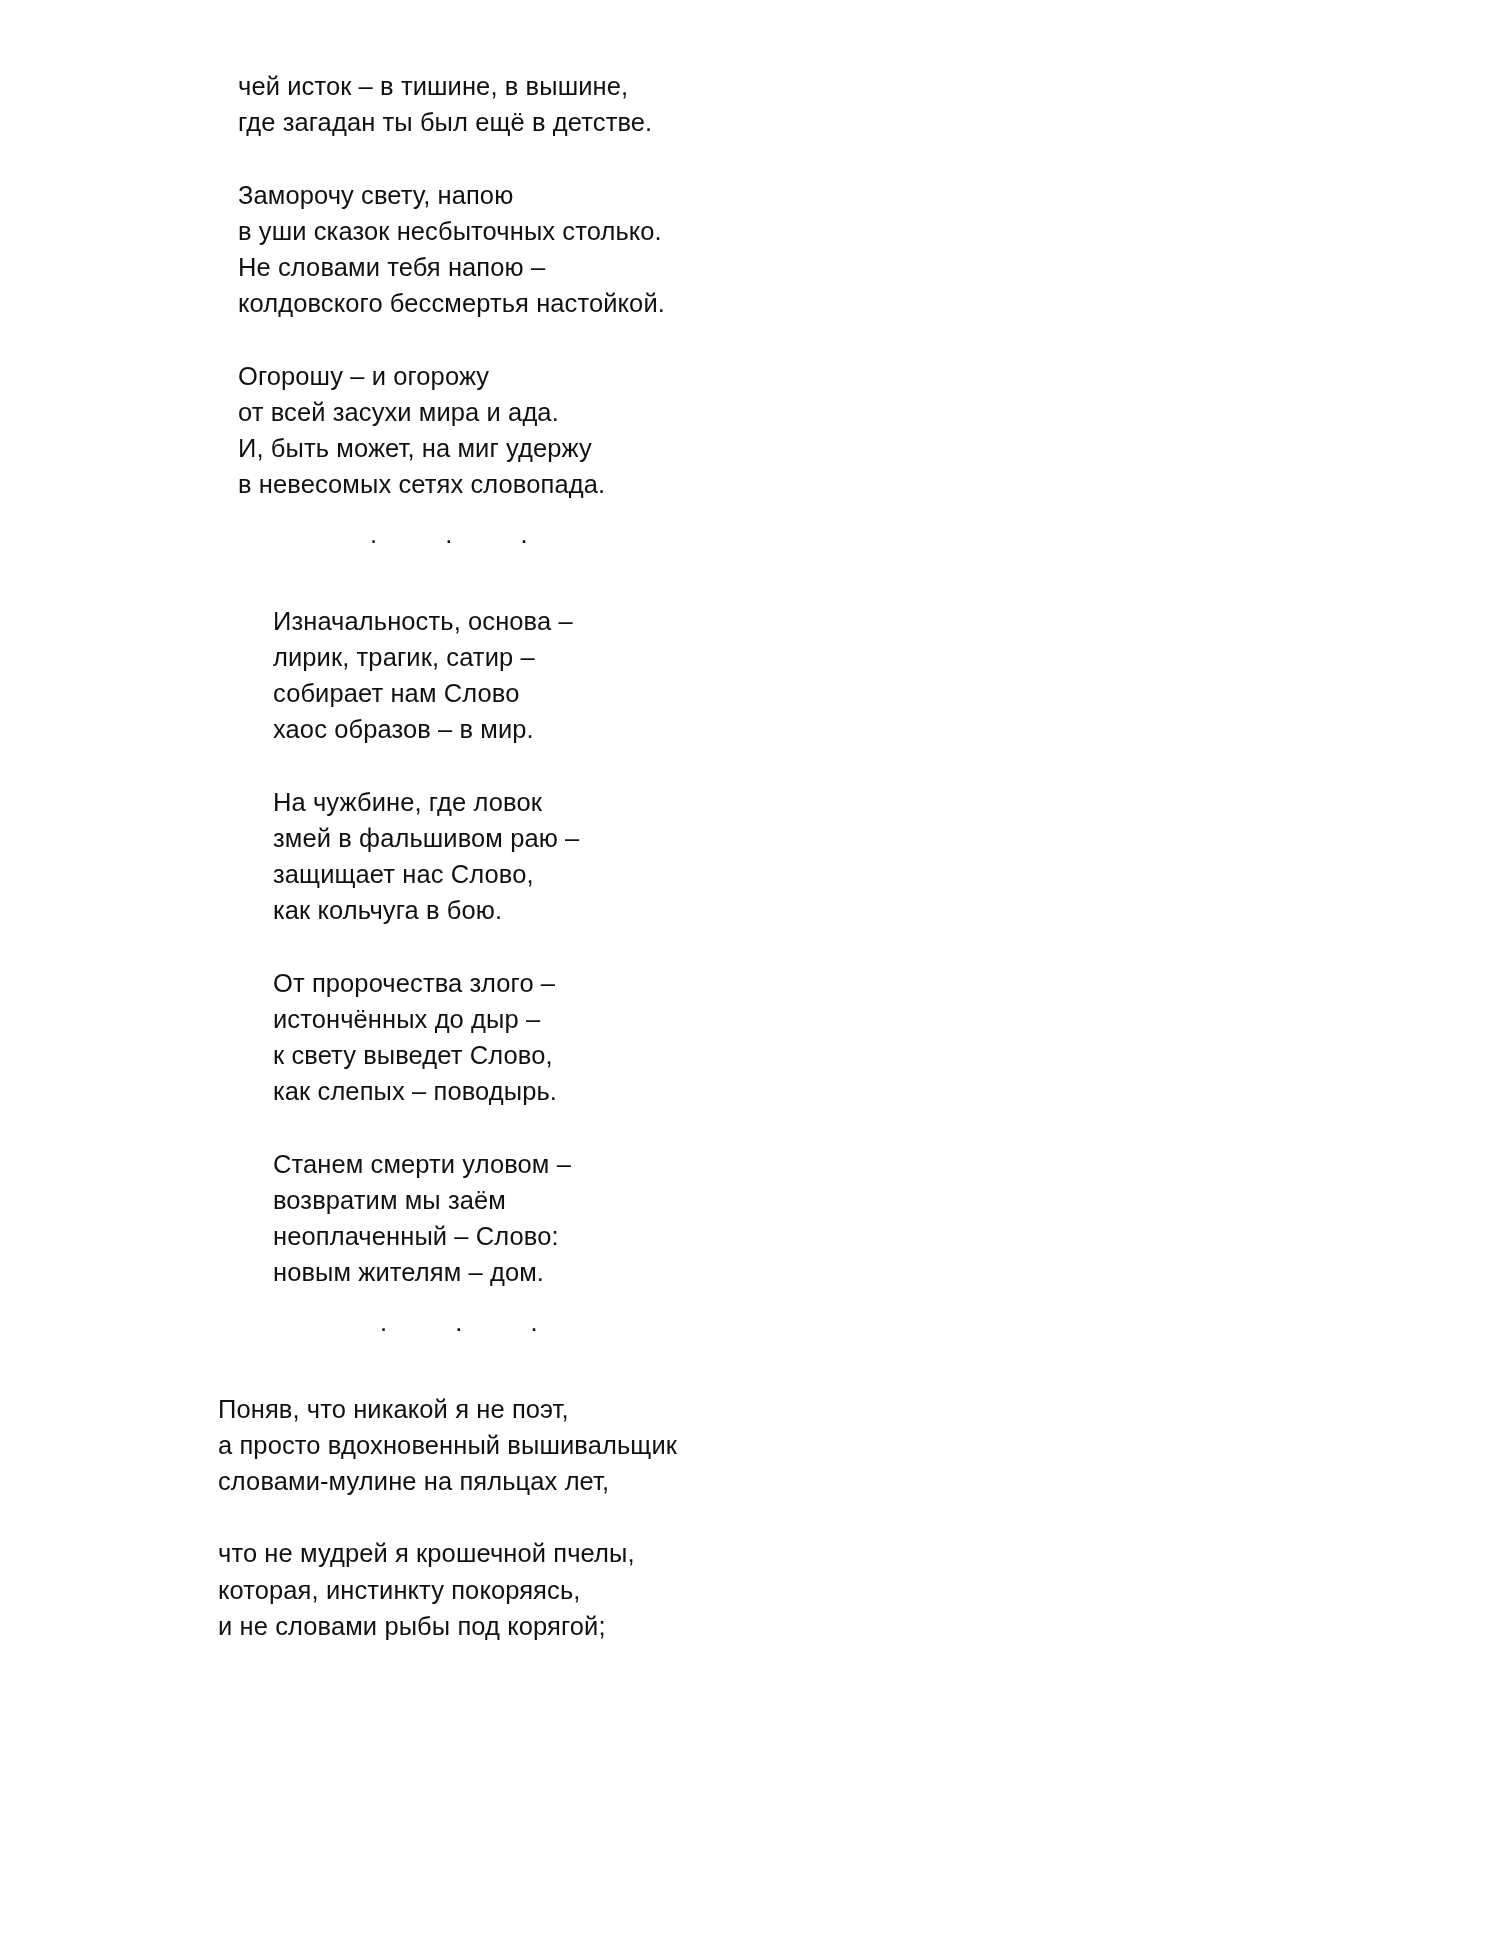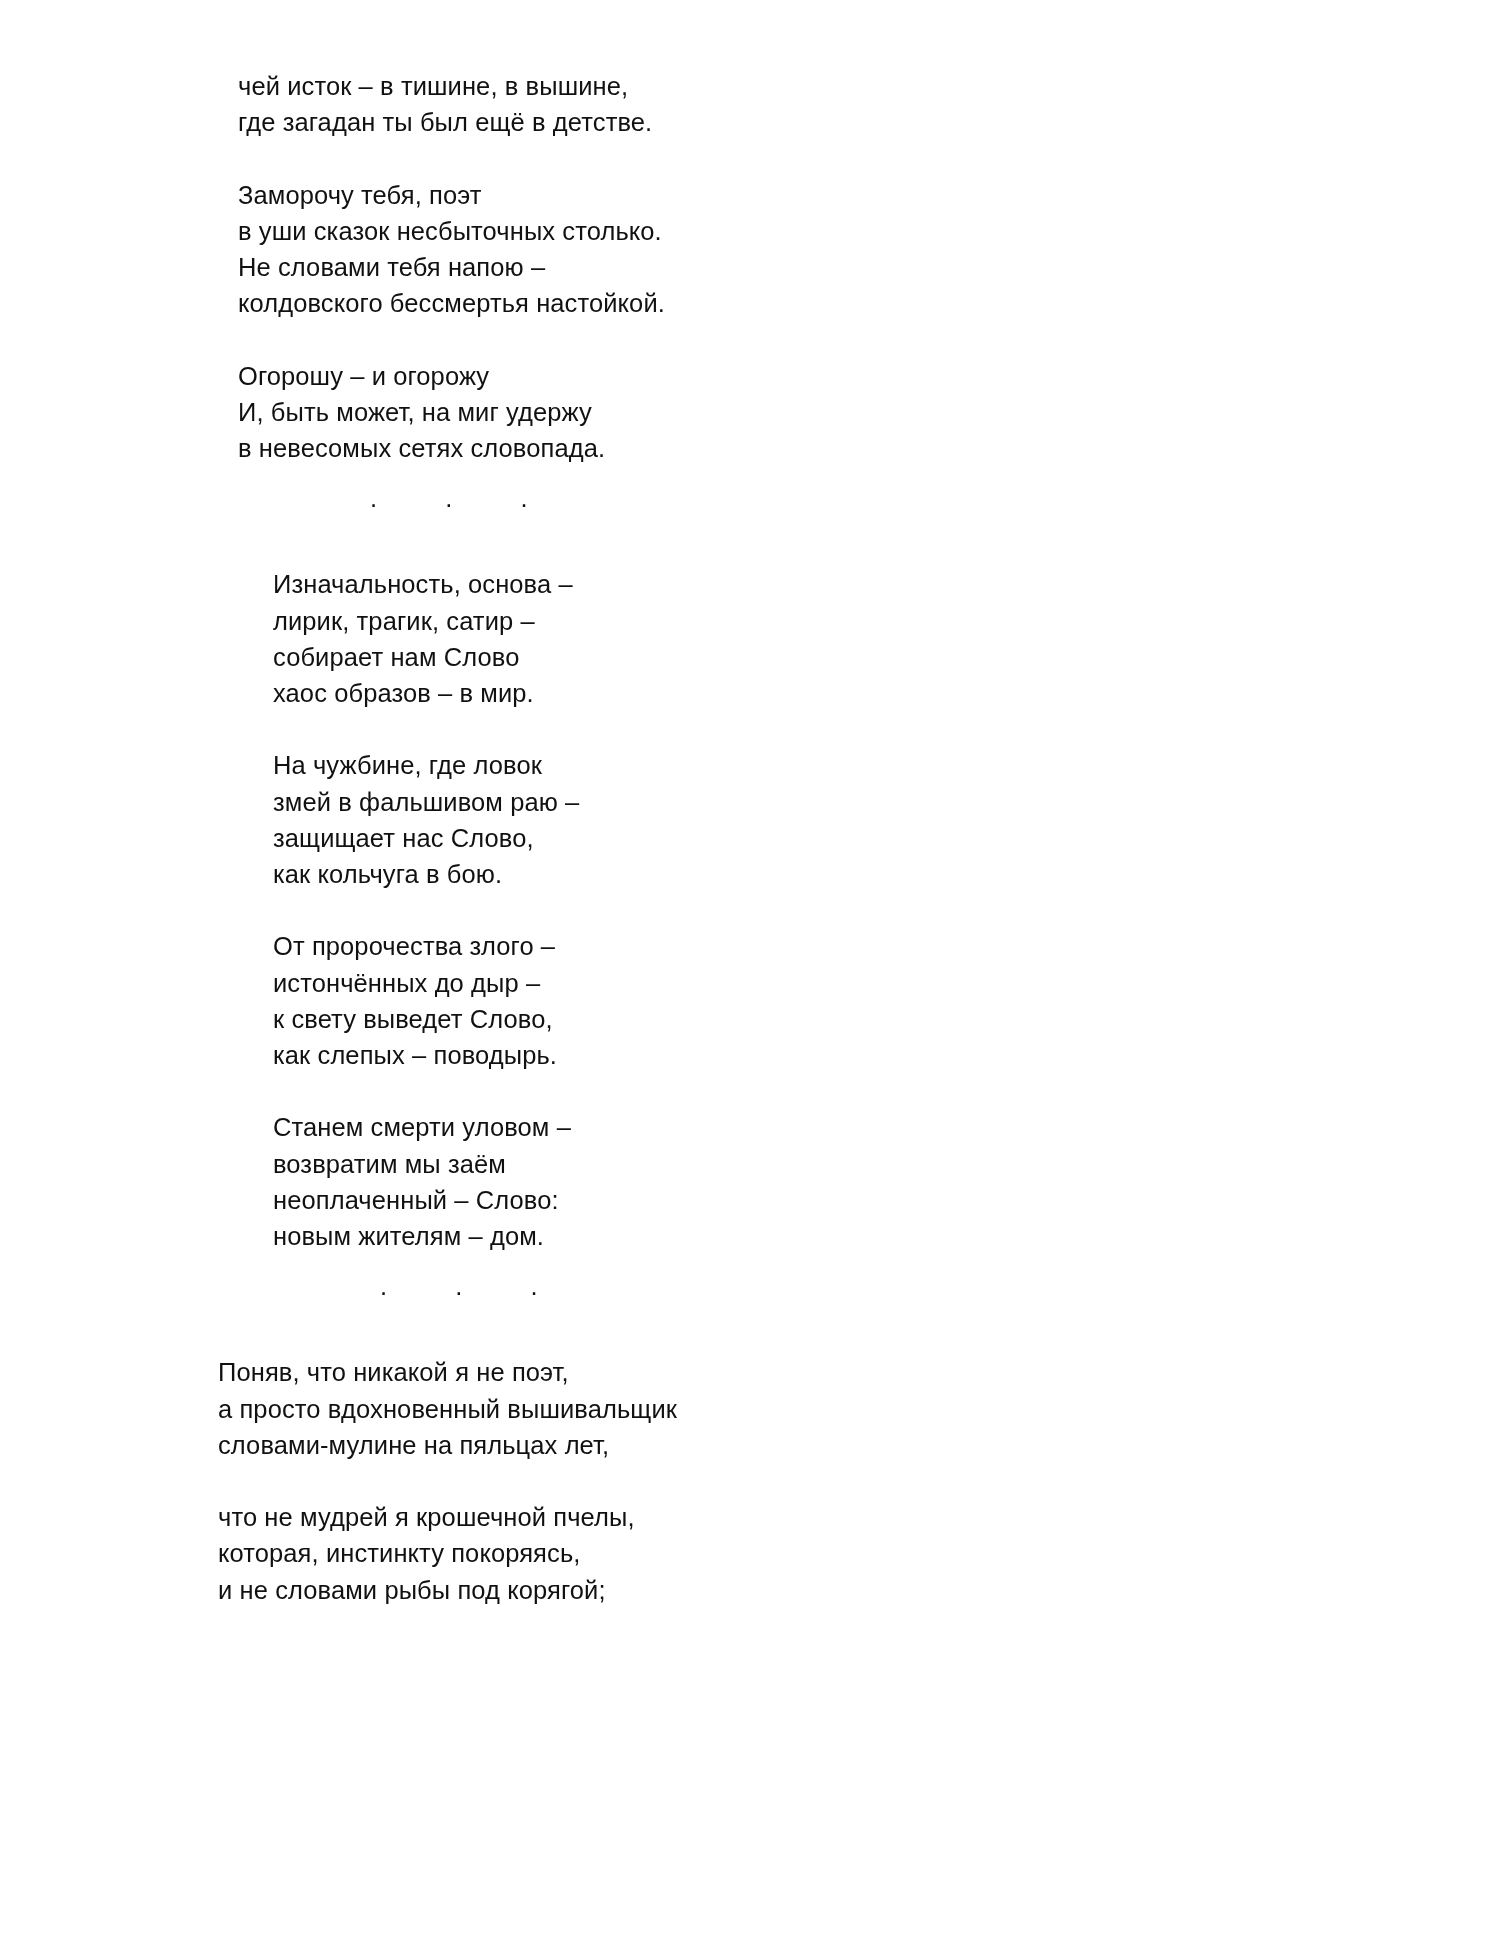--- a/index.html
+++ b/index.html
@@ -66,28 +66,29 @@
 <div class="page">
   <div class="poem-body" id="poem-body">
       <div style="height: 68px;"></div>
       <div class="section indent-a">
         <div class="stanza">
           <div class="line">чей исток – в тишине, в вышине,</div>
           <div class="line">где загадан ты был ещё в детстве.</div>
         </div>
         <div class="stanza-gap"></div>
         <div class="stanza">
-          <div class="line">Заморочу тебя, поэт</div>
+          <div class="line">Заморочу свету, напою</div>
           <div class="line">в уши сказок несбыточных столько.</div>
           <div class="line">Не словами тебя напою –</div>
           <div class="line">колдовского бессмертья настойкой.</div>
         </div>
         <div class="stanza-gap"></div>
         <div class="stanza">
           <div class="line">Огорошу – и огорожу</div>
+          <div class="line">от всей засухи мира и ада.</div>
           <div class="line">И, быть может, на миг удержу</div>
           <div class="line">в невесомых сетях словопада.</div>
         </div>
       </div>
       <div class="sep-block-top"></div>
       <div class="separator sep-a">.  .  .</div>
       <div class="sep-block-bottom"></div>
       <div style="height: 36px;"></div>
       <div class="section indent-b">
         <div class="stanza">

